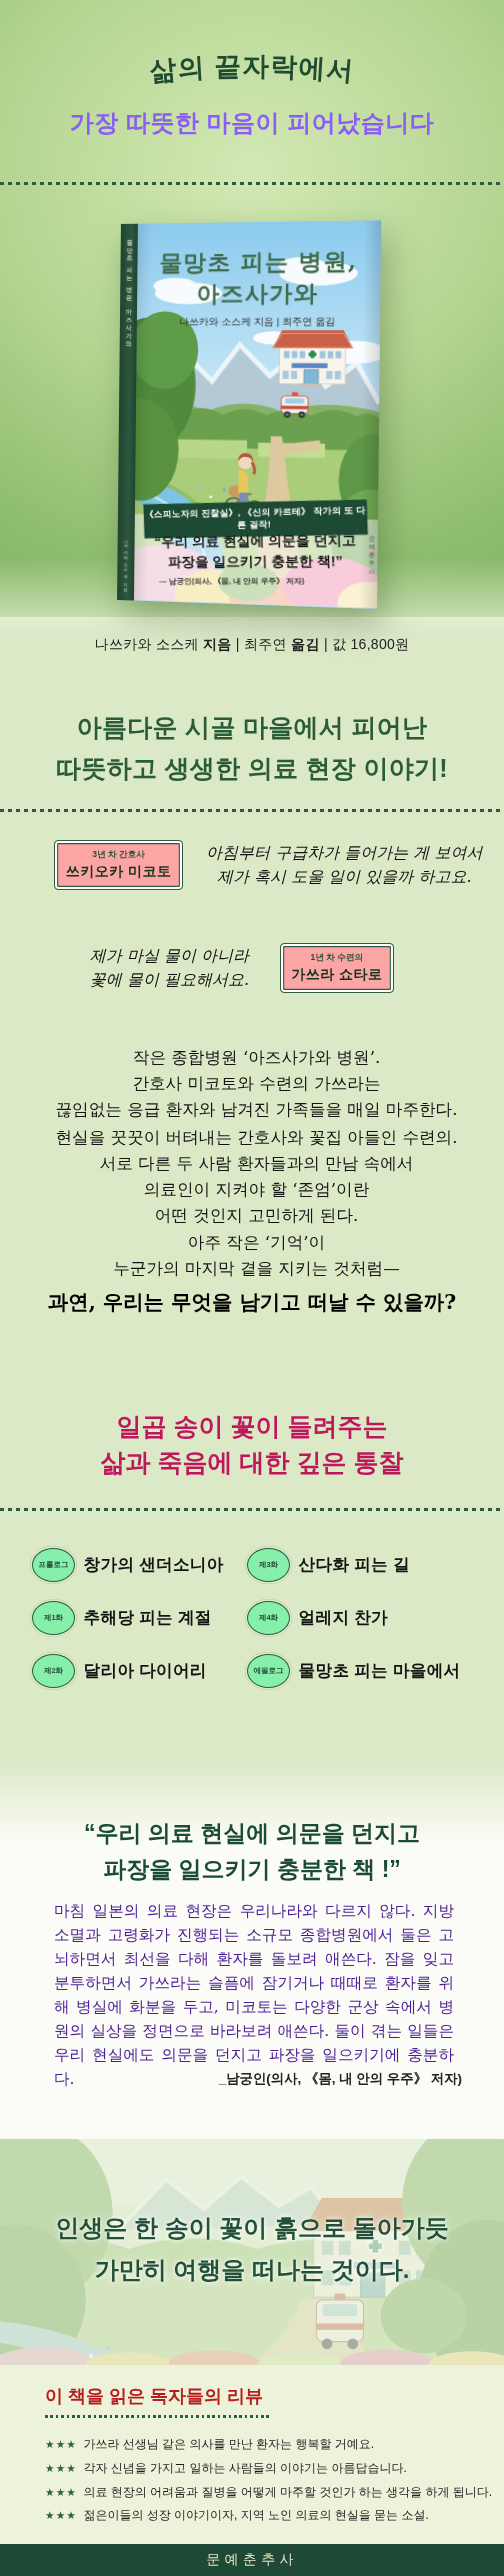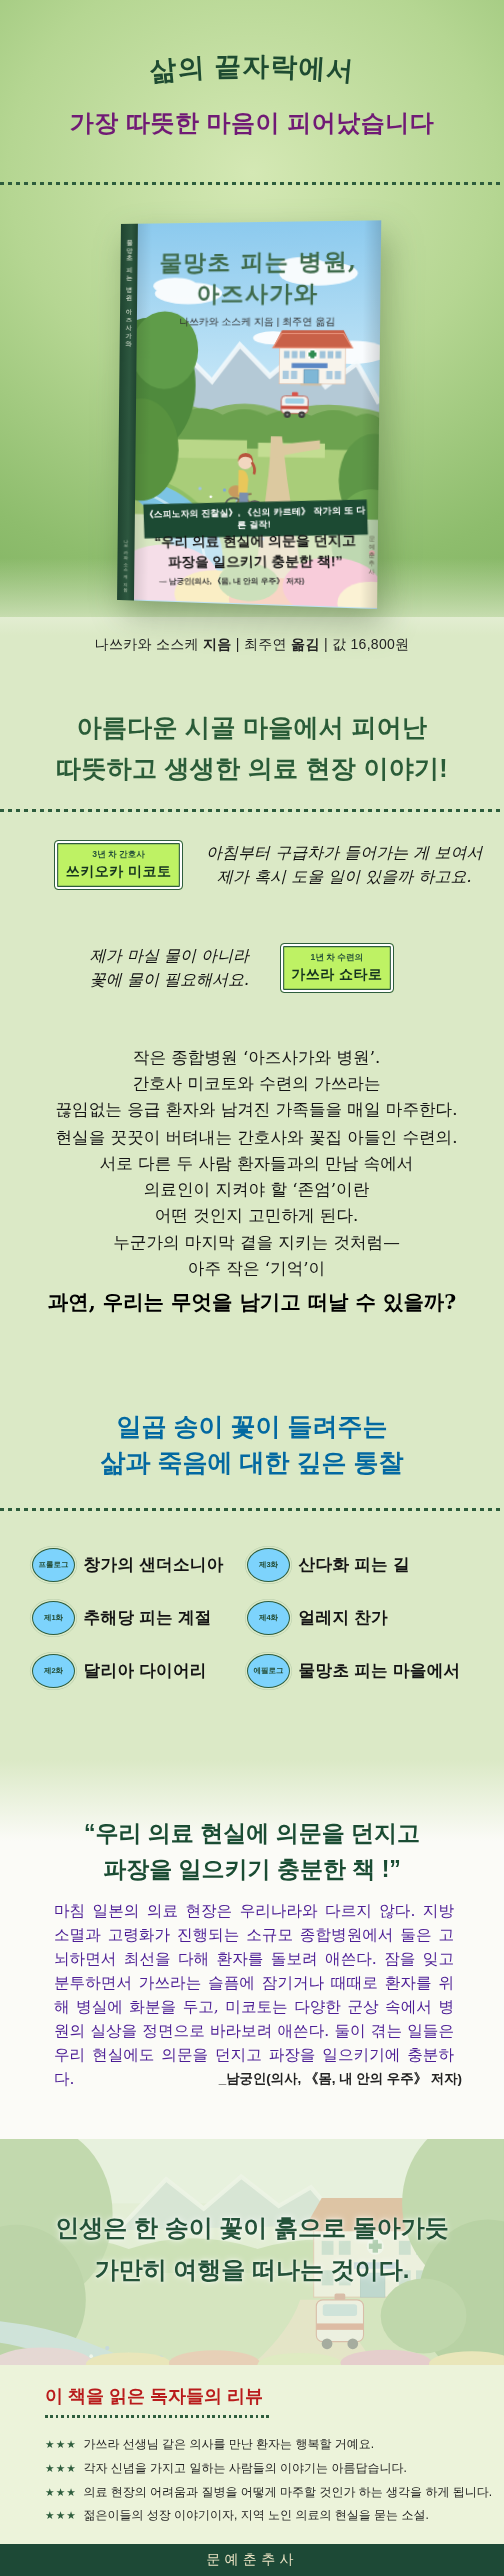--- a/index.html
+++ b/index.html
@@ -17,21 +17,21 @@
               background:linear-gradient(180deg, rgba(219,233,198,0) 0%, #dbe9c6 85%, #dbe9c6 100%); }
   .bg-mid   { top:649px; left:0; width:504px; height:1111px; background:#dbe9c6; }
   .bg-fade2 { top:1760px; left:0; width:504px; height:81px;
               background:linear-gradient(180deg, #dbe9c6 0%, #fbfbf7 100%); }
 
   
   .hdr-arc { top:17.7px; left:0; }
   .hdr-arc text { font-family:"Liberation Sans","DejaVu Sans",sans-serif; font-weight:800;
                   font-size:50px; fill:#1e4b31; letter-spacing:2px; }
   .hdr-line2 { top:107px; left:0; width:504px; text-align:center; font-size:24px; font-weight:800;
-               color:#701a75; letter-spacing:0.5px; }
+               color:#8b5cf6; letter-spacing:0.5px; }
 
   .dotline { height:3.2px; background-image:repeating-linear-gradient(90deg, #2d5c3c 0 4.3px, transparent 4.3px 8px); }
   .dot1 { top:182px; left:0; width:504px; }
   .dot2 { top:809px; left:0; width:504px; }
   .dot3 { top:1508px; left:0; width:504px; }
 
   
   .book { top:224px; left:119px; width:253px; height:376px; display:flex;
           transform:perspective(805px) rotateY(-6deg) rotate(0.6deg); transform-origin:0 50%;
           filter:drop-shadow(6.4px 14px 16px rgba(55,85,40,.38)); }
@@ -60,46 +60,46 @@
   
   .credit { top:636px; left:0; width:504px; text-align:center; font-size:14px; color:#222; letter-spacing:0.3px; }
   .credit b { font-weight:700; }
   .headline { top:707px; left:0; width:504px; text-align:center; font-size:25px; font-weight:700;
               color:#2a5c38; line-height:41px; letter-spacing:0.3px; }
 
   
   .char-row { display:flex; align-items:center; }
   .row1 { top:840px; left:54px; }
   .row2 { top:943px; left:81px; }
-  .plaque { background:#bef264; border:1.1px solid #2e5d3d; border-radius:4px;
+  .plaque { background:#fca5a5; border:1.1px solid #2e5d3d; border-radius:4px;
             box-shadow:inset 0 0 0 2.1px #fff, inset 0 0 0 3.2px #2e5d3d;
             padding:7.5px 10.7px; text-align:center; min-width:90px; }
   .plaque .role { font-size:8.6px; font-weight:700; color:#26523a; margin-bottom:2.7px; }
   .plaque .name { font-size:14px; font-weight:800; color:#15331f; letter-spacing:0.5px; }
   .speech { font-family:"DejaVu Serif","Liberation Serif",serif; font-style:italic;
             font-size:16px; color:#101010; line-height:23.6px; text-align:center; }
   .row1 .speech { margin-left:15px; width:292px; }
   .row2 .speech { width:177px; margin-right:21.5px; }
 
   
   .syn { left:0; width:504px; text-align:center; font-family:"DejaVu Serif","Liberation Serif",serif;
          font-size:16.6px; color:#141414; line-height:26px;padding-left:9px; }
   .syn1 { top:1045px; } .syn2 { top:1125px; } .syn3 { top:1230px; }
   .question { top:1288px; left:0; width:504px; text-align:center;
               font-family:"DejaVu Serif","Liberation Serif",serif; font-weight:700;
               font-size:20.4px; color:#000; }
   .insight { top:1408px; left:0; width:504px; text-align:center; font-size:25px; font-weight:800;
-             color:#0369a1; line-height:36px; }
+             color:#be185d; line-height:36px; }
 
   
   .chapters { top:1538px; left:32px; width:445px; display:grid;
               grid-template-columns:215px 231px; grid-template-rows:repeat(3,53px);
               grid-auto-flow:column; align-items:center; }
   .chapter { display:flex; align-items:center; gap:8.6px; }
-  .flower-badge { width:43px; height:34px; background:#7dd3fc; border:1.1px solid #2e5d3d; border-radius:50%;
+  .flower-badge { width:43px; height:34px; background:#86efac; border:1.1px solid #2e5d3d; border-radius:50%;
                   box-shadow:0 0 0 1.6px #dbe9c6, 0 0 0 2.1px #2e5d3d33;
                   display:flex; align-items:center; justify-content:center; flex:none; }
   .flower-badge span { font-size:7.5px; font-weight:700; color:#224b33; }
   .chapter-title { font-size:16.6px; font-weight:800; color:#131313; letter-spacing:0.3px; }
 
   
   .big-quote { top:1815px; left:0; width:504px; text-align:center; font-size:23px; font-weight:800;
                color:#1a4c33; line-height:36px; }
   .review-body { top:1899px; left:54px; width:400px; font-family:"DejaVu Serif","Liberation Serif",serif;
                  font-size:15.6px; line-height:24px; color:#4c1d95; text-align:justify; word-break:break-all; }
@@ -331,22 +331,22 @@
     <div>간호사 미코토와 수련의 가쓰라는</div>
     <div>끊임없는 응급 환자와 남겨진 가족들을 매일 마주한다.</div>
   </div>
   <div class="abs syn syn2">
     <div>현실을 꿋꿋이 버텨내는 간호사와 꽃집 아들인 수련의.</div>
     <div>서로 다른 두 사람 환자들과의 만남 속에서</div>
     <div>의료인이 지켜야 할 ‘존엄’이란</div>
     <div>어떤 것인지 고민하게 된다.</div>
   </div>
   <div class="abs syn syn3">
+    <div>아주 작은 ‘기억’이</div>
     <div>누군가의 마지막 곁을 지키는 것처럼—</div>
-    <div>아주 작은 ‘기억’이</div>
   </div>
   <div class="abs question">과연, 우리는 무엇을 남기고 떠날 수 있을까?</div>
 
   <div class="abs insight">
     <div>일곱 송이 꽃이 들려주는</div>
     <div>삶과 죽음에 대한 깊은 통찰</div>
   </div>
 
   <div class="abs dotline dot3"></div>
 

